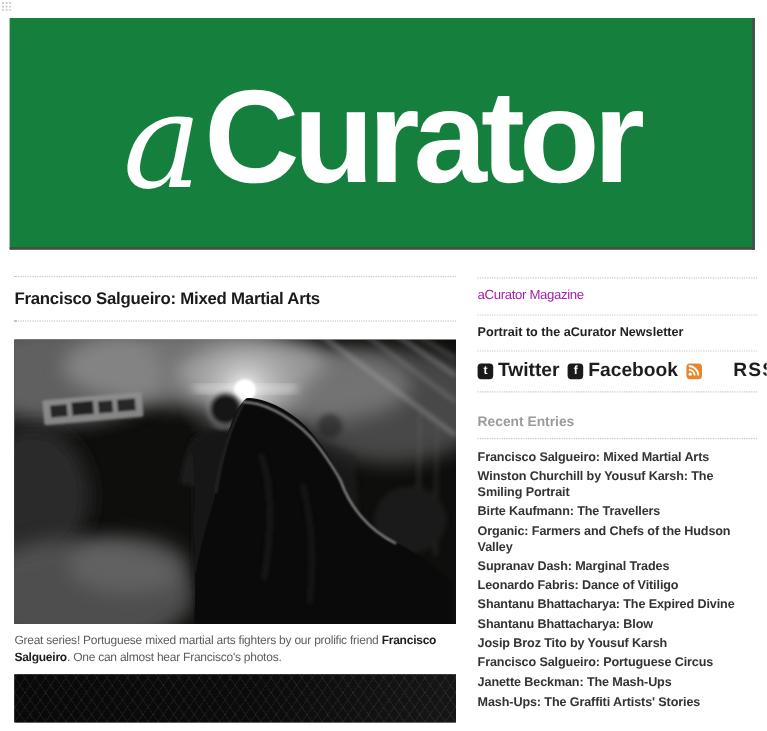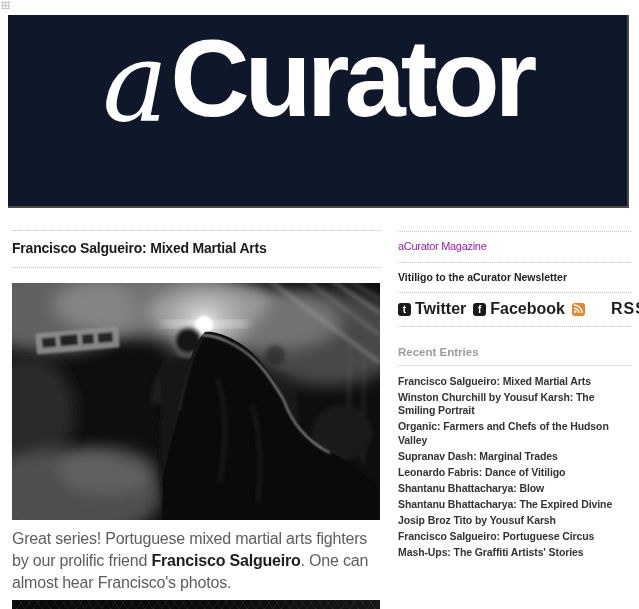--- a/index.html
+++ b/index.html
@@ -2,35 +2,35 @@
 <html><head>
 <meta charset="utf-8">
 <style>
   html,body{margin:0;padding:0;background:#ffffff;}
   .page{position:relative;width:639px;height:609px;overflow:hidden;background:#fff;
         font-family:"Liberation Sans",sans-serif;}
   .corner-dots{position:absolute;left:1px;top:1px;width:9px;height:8px;
         background-image:radial-gradient(#c9c9c9 1px, transparent 1.2px);
         background-size:3px 3px;}
   
-  .masthead{position:absolute;left:8px;top:15px;width:621px;height:193px;background:#0f172a;
-        display:flex;align-items:flex-start;justify-content:center;box-sizing:border-box;
+  .masthead{position:absolute;left:8px;top:15px;width:621px;height:193px;background:#15803d;
+        display:flex;align-items:center;justify-content:center;box-sizing:border-box;
         border-right:2px solid #4a4a4a;border-bottom:2px solid #4a4a4a;cursor:pointer;}
   .logo{color:#fff;white-space:nowrap;padding-top:8px;}
   .logo-a{font-family:"DejaVu Serif",serif;font-style:italic;font-size:110px;line-height:1;
         display:inline-block;transform:translateY(4px);}
   .logo-rest{font-family:"Liberation Sans",sans-serif;font-weight:700;font-size:110px;
         letter-spacing:-5px;line-height:1;display:inline-block;margin-left:2px;}
   
   .main{position:absolute;left:12px;top:230px;width:368px;}
   .article-title{border-top:1px dotted #c6c6c6;border-bottom:1px dotted #c6c6c6;
         padding:9px 0 11px;font-size:14px;font-weight:700;color:#1a1a1a;letter-spacing:-0.2px;}
   .photo{margin-top:15px;width:368px;height:237px;display:block;background:#0d0d0d;}
   .caption{margin-top:12px;font-size:11.5px;font-weight:700;color:#2e2e2e;}
-  .body-text{margin-top:8px;font-size:16px;color:#5d5d5d;line-height:1.36;letter-spacing:-0.2px;}
+  .body-text{margin-top:8px;font-size:10px;color:#5d5d5d;line-height:1.36;letter-spacing:-0.2px;}
   .body-text b{color:#1d1d1d;}
   .photo2{margin-top:7px;width:368px;height:40px;background-color:#0a0a0a;
         background-image:
           repeating-linear-gradient(55deg, rgba(255,255,255,0.055) 0 1px, transparent 1px 7px),
           repeating-linear-gradient(-55deg, rgba(255,255,255,0.05) 0 1px, transparent 1px 7px),
           linear-gradient(90deg,#090909 0%,#0b0b0b 55%,#161616 100%);}
   
   .sidebar{position:absolute;left:398px;top:231px;width:233px;}
   .sb-h2{border-top:1px dotted #c6c6c6;border-bottom:1px dotted #c6c6c6;padding:8px 0 10px;
         font-size:11px;font-weight:400;color:#a21caf;letter-spacing:-0.3px;cursor:pointer;}
@@ -151,21 +151,21 @@
     </svg>
 
 
     <div class="body-text"><span>Great series! Portuguese mixed martial arts fighters by our prolific friend </span><b>Francisco Salgueiro</b><span>. One can almost hear Francisco's photos.</span></div>
 
     <div class="photo2"></div>
   </div>
 
   <div class="sidebar">
     <div class="sb-h2">aCurator Magazine</div>
-    <div class="sb-subscribe">Vitiligo to the aCurator Newsletter</div>
+    <div class="sb-subscribe">Portrait to the aCurator Newsletter</div>
 
     <div class="sb-social">
       <span class="social-item">
         <span class="sicon">t</span>
         <span class="slabel">Twitter</span>
       </span>
       <span class="social-item">
         <span class="sicon">f</span>
         <span class="slabel">Facebook</span>
       </span>
@@ -180,23 +180,25 @@
         <span class="slabel spaced">RSS</span>
       </span>
     </div>
 
     <div class="sb-recent">Recent Entries</div>
 
     <div class="sb-entries">
 
     <div class="entry">Francisco Salgueiro: Mixed Martial Arts</div>
         <div class="entry">Winston Churchill by Yousuf Karsh: The Smiling Portrait</div>
+        <div class="entry">Birte Kaufmann: The Travellers</div>
         <div class="entry">Organic: Farmers and Chefs of the Hudson Valley</div>
         <div class="entry">Supranav Dash: Marginal Trades</div>
         <div class="entry">Leonardo Fabris: Dance of Vitiligo</div>
+        <div class="entry">Shantanu Bhattacharya: The Expired Divine</div>
         <div class="entry">Shantanu Bhattacharya: Blow</div>
-        <div class="entry">Shantanu Bhattacharya: The Expired Divine</div>
         <div class="entry">Josip Broz Tito by Yousuf Karsh</div>
         <div class="entry">Francisco Salgueiro: Portuguese Circus</div>
+        <div class="entry">Janette Beckman: The Mash-Ups</div>
         <div class="entry">Mash-Ups: The Graffiti Artists' Stories</div>
       </div>
   </div>
 </div>
 
 </body></html>

